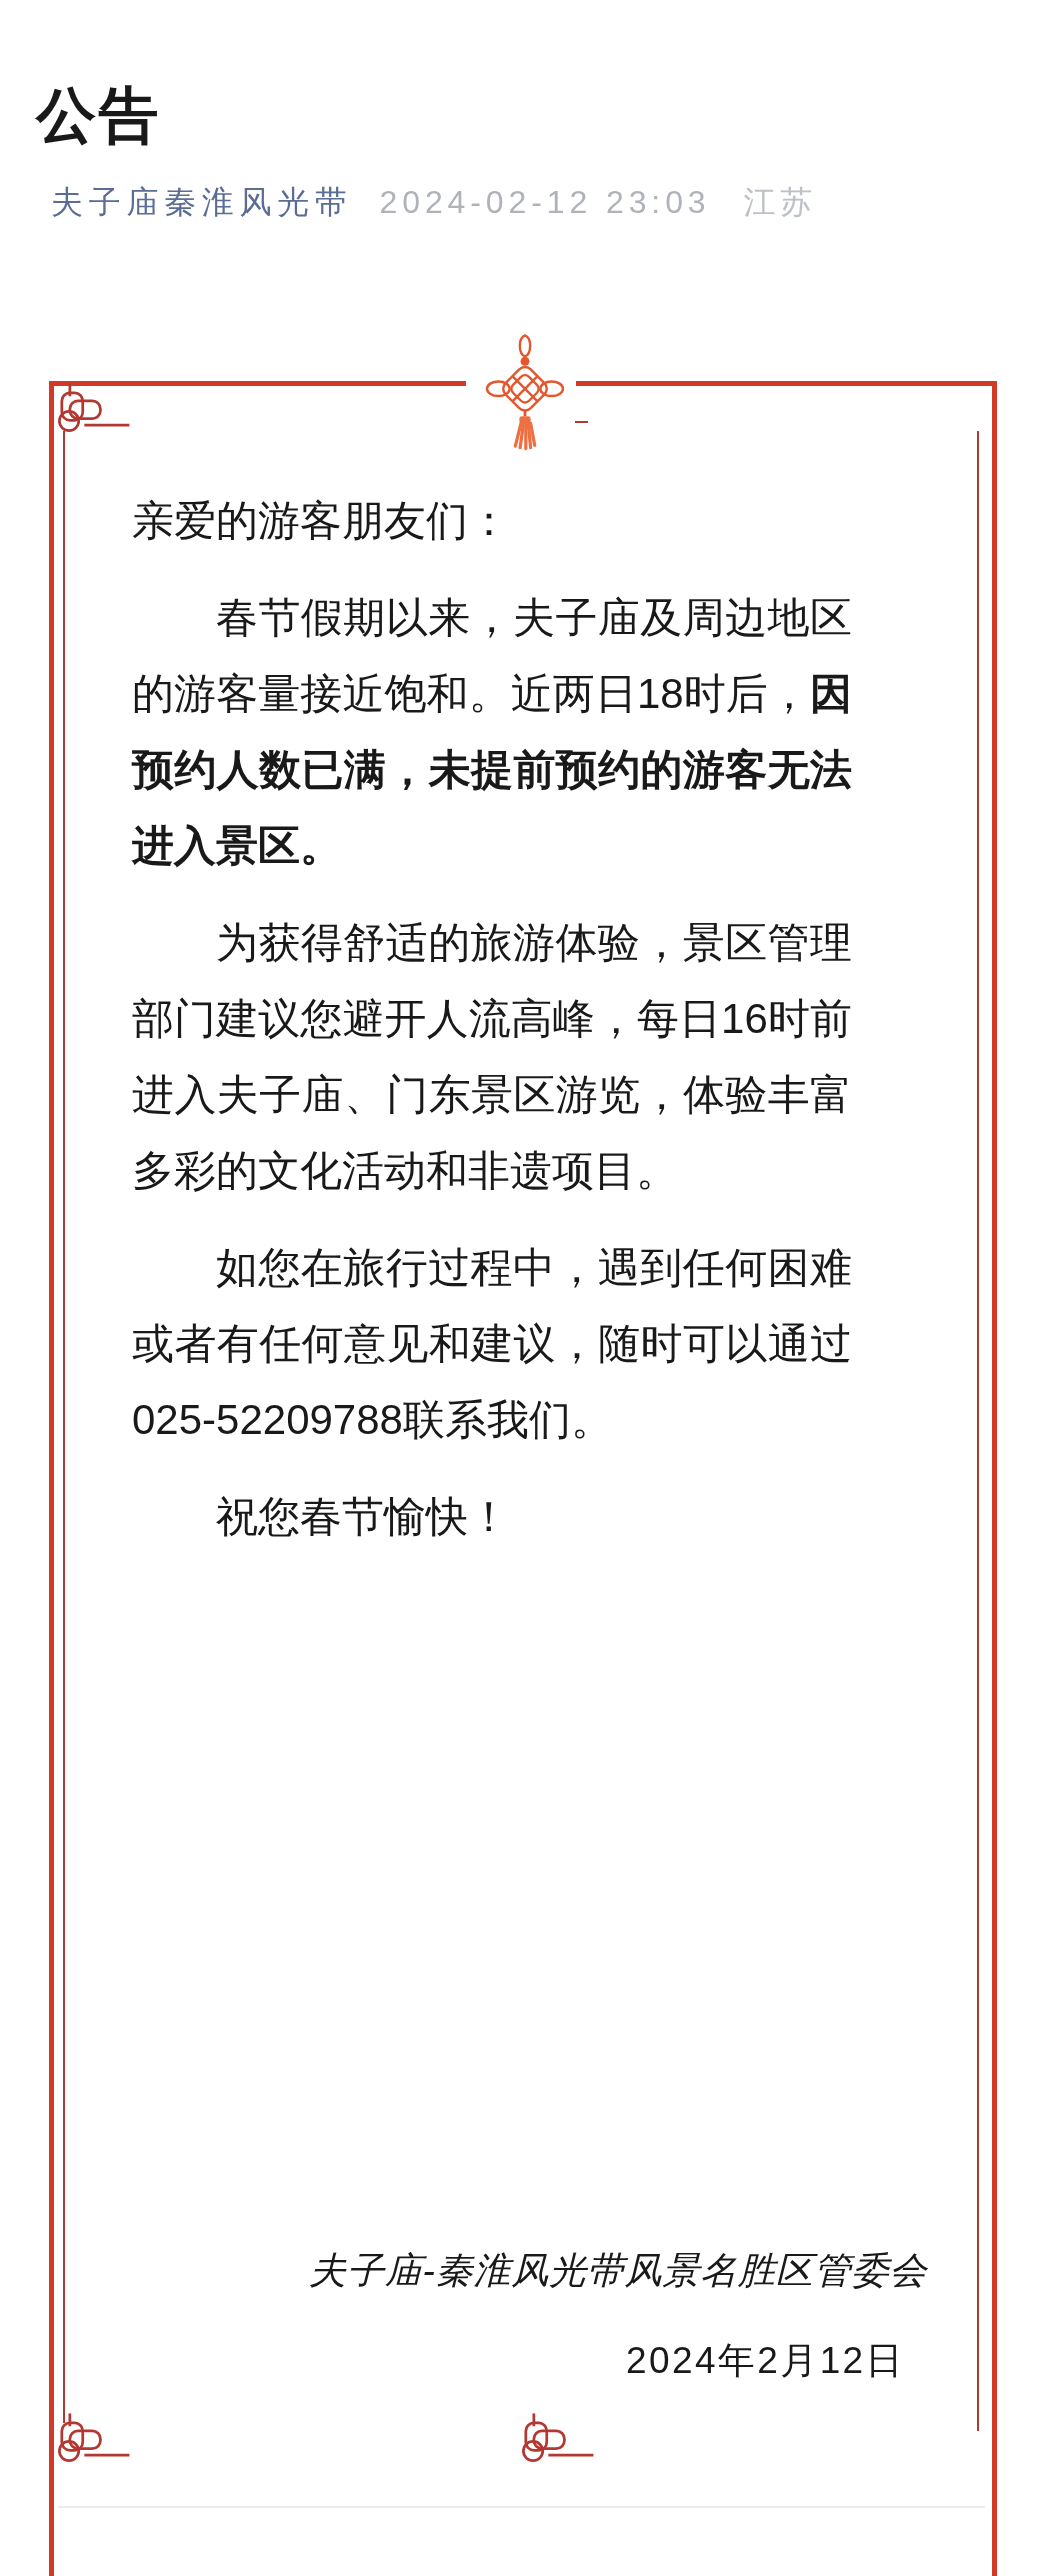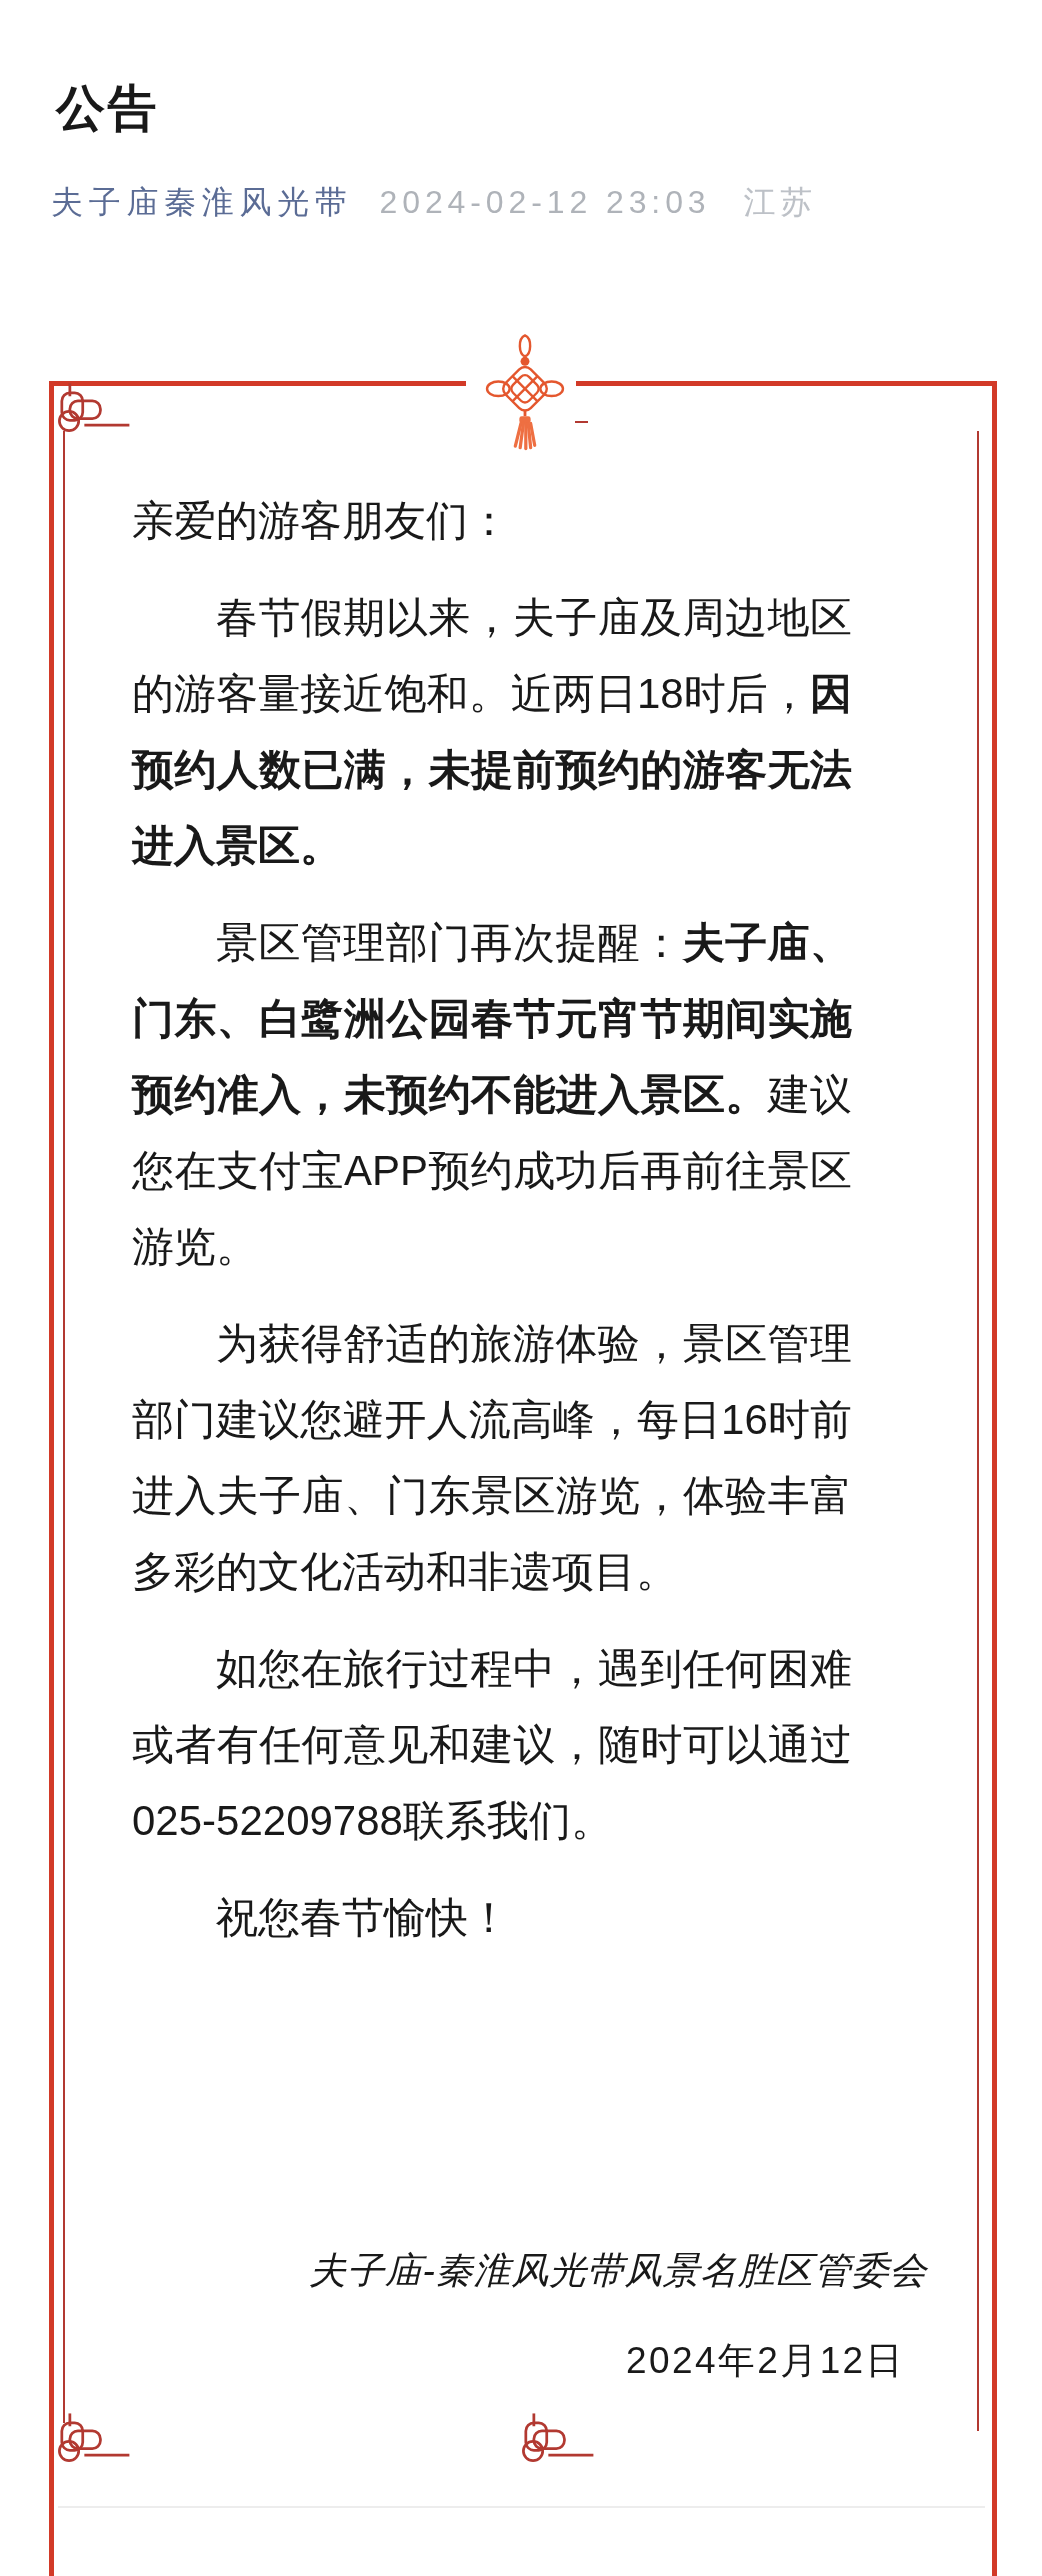--- a/index.html
+++ b/index.html
@@ -14,22 +14,22 @@
     --divider-gray:#ededed;
   }
   *{margin:0;padding:0;box-sizing:border-box;}
   html,body{background:#ffffff;}
   body{
     width:1042px;height:2576px;position:relative;overflow:hidden;
     font-family:"Liberation Sans","DejaVu Sans",sans-serif;
     color:var(--text-black);
   }
   .page-title{
-    position:absolute;left:56px;top:76px;
-    font-size:49px;font-weight:700;letter-spacing:2.4px;color:var(--text-black);
+    position:absolute;left:36px;top:76px;
+    font-size:60px;font-weight:700;letter-spacing:2.4px;color:var(--text-black);
   }
   .byline{
     position:absolute;left:51px;top:181px;
     font-size:32px;line-height:42px;white-space:nowrap;
   }
   .byline .author{color:var(--author-blue);letter-spacing:5.7px;cursor:pointer;margin-top:12px;}
   .byline .timestamp{color:var(--meta-gray);letter-spacing:4.9px;margin-left:18px;}
   .byline .location{color:var(--location-gray);letter-spacing:4.9px;margin-left:24px;margin-top:8px;}
 
   .notice-card{
@@ -137,21 +137,20 @@
       <path d="M50 113 L46 143"></path>
       <path d="M53 113 L53 144"></path>
       <path d="M56 113 L59 143"></path>
       <path d="M59 113 L64 140"></path>
     </g>
   </svg>
 
   <div class="notice-body" id="notice-body">
       <p class="para no-indent"><span class="seg">亲爱的游客朋友们：</span></p>
       <p class="para"><span class="seg">春节假期以来，夫子庙及周边地区的游客量接近饱和。近两日18时后，</span><span class="seg bold">因预约人数已满，未提前预约的游客无法进入景区。</span></p>
-      <p class="para"><span class="seg">景区管理部门再次提醒：</span><span class="seg bold">夫子庙、门东、白鹭洲公园春节元宵节期间实施预约准入，未预约不能进入景区。</span><span class="seg">建议您在支付宝APP预约成功后再前往景区游览。</span></p>
       <p class="para"><span class="seg">为获得舒适的旅游体验，景区管理部门建议您避开人流高峰，每日16时前进入夫子庙、门东景区游览，体验丰富多彩的文化活动和非遗项目。</span></p>
       <p class="para"><span class="seg">如您在旅行过程中，遇到任何困难或者有任何意见和建议，随时可以通过025-52209788联系我们。</span></p>
       <p class="para"><span class="seg">祝您春节愉快！</span></p>
     </div>
 
   <div class="signature">夫子庙-秦淮风光带风景名胜区管委会</div>
   <div class="sign-date">2024年2月12日</div>
 </div>
 
 <div class="bottom-divider"></div>

